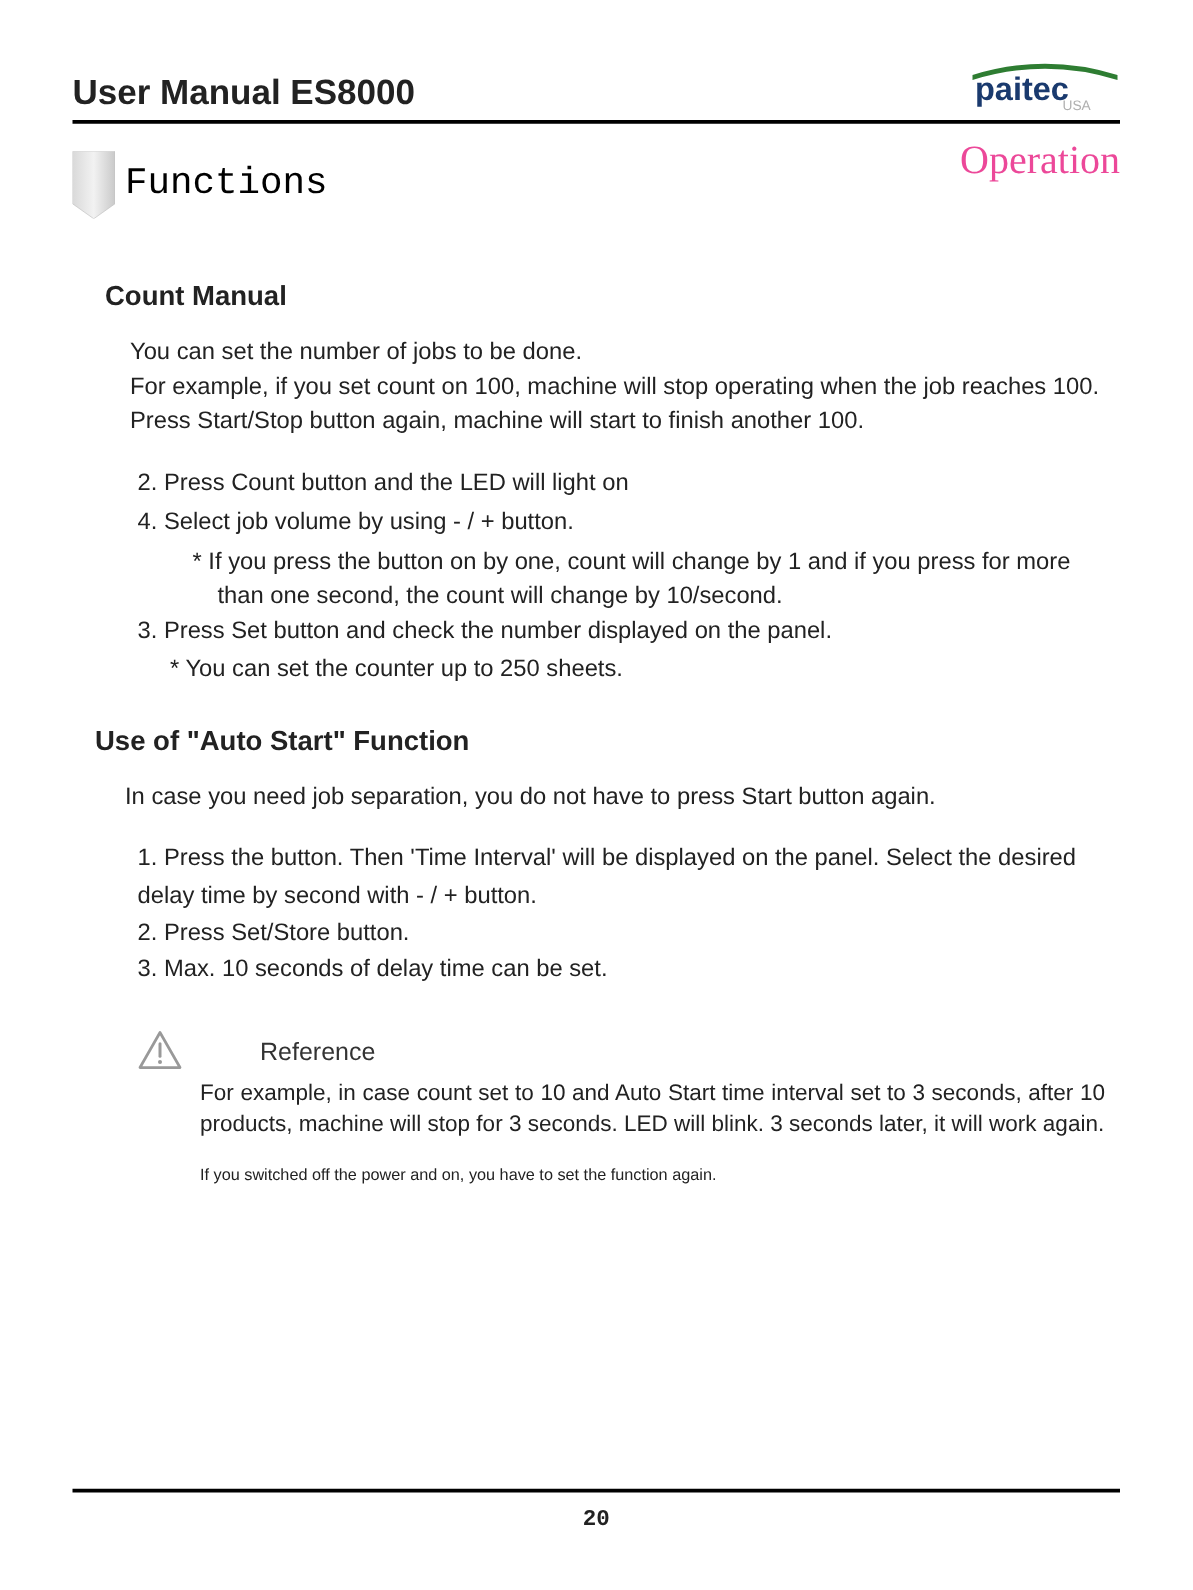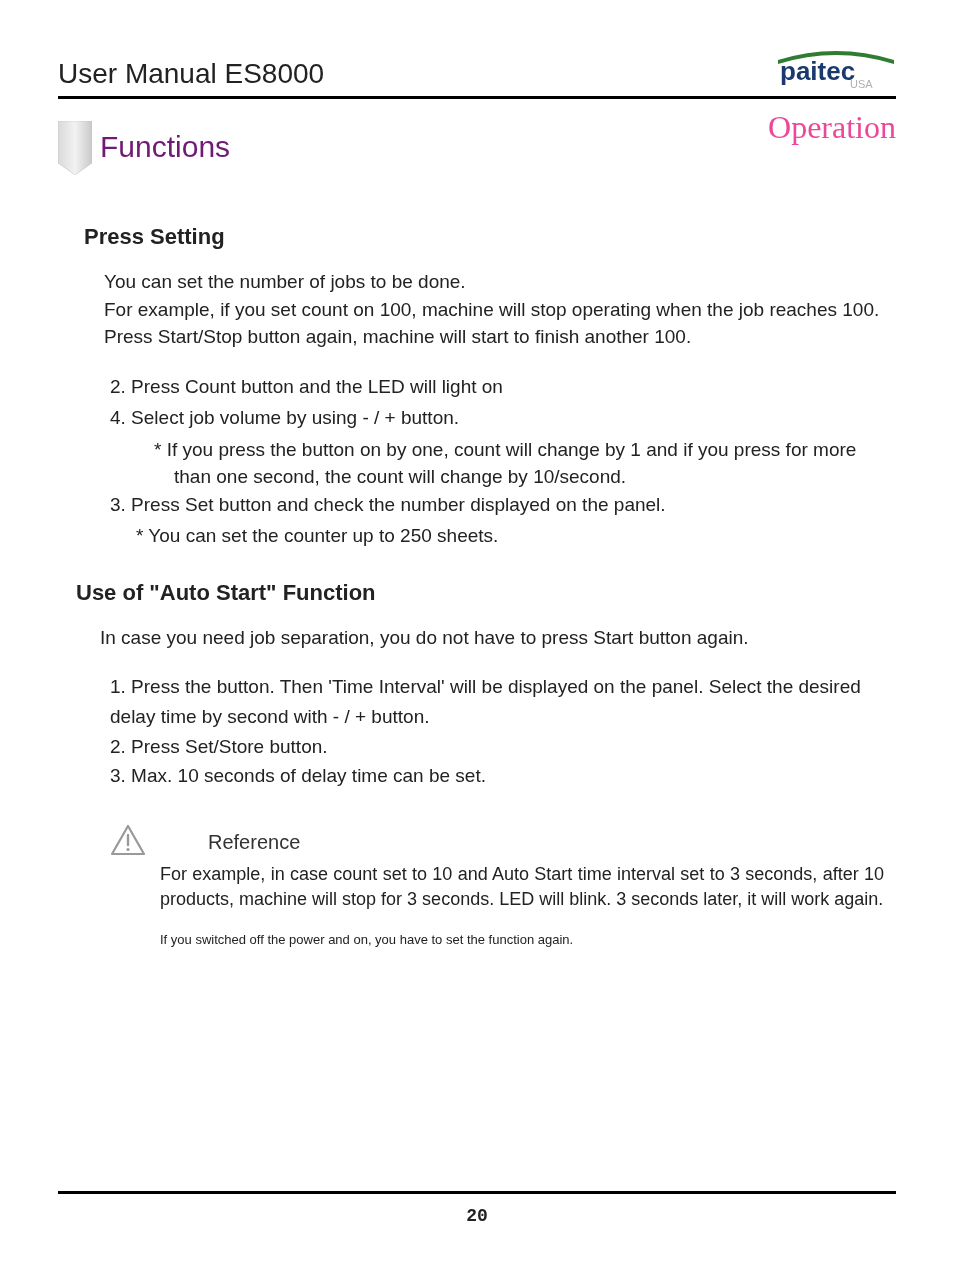--- a/index.html
+++ b/index.html
@@ -14,21 +14,21 @@
   }
   .header-row {
     display: flex;
     justify-content: space-between;
     align-items: flex-end;
     border-bottom: 3px solid #000;
     padding-bottom: 6px;
   }
   .manual-title {
     font-size: 28px;
-    font-weight: 400;
+    font-weight: 700;
   }
   .logo {
     display: flex;
     align-items: flex-end;
     height: 40px;
   }
   .logo svg { display:block; }
   .section-label {
     text-align: right;
     font-family: Georgia, "Times New Roman", serif;
@@ -44,23 +44,23 @@
     height: 60px;
     margin-top: -34px;
   }
   .ribbon {
     width: 34px;
     height: 54px;
     margin-right: 8px;
     flex-shrink: 0;
   }
   .functions-title {
-    font-family: Liberation Sans, sans-serif;
+    font-family: Liberation Mono, monospace;
     font-size: 30px;
-    color: #701a75;
+    color: #000000;
     position: relative;
     top: -1px;
   }
   .body {
     margin-top: 46px;
   }
   .heading {
     font-size: 22px;
     font-weight: 700;
     margin-bottom: 18px;
@@ -195,21 +195,21 @@
         </linearGradient>
       </defs>
       <path d="M0,0 H34 V42 L17,54 L0,42 Z" fill="url(#rg)" stroke="#bdbdbd" stroke-width="0.5"></path>
     </svg>
   </div>
   <div class="functions-title">Functions</div>
 </div>
 
 <div class="body">
 
-  <div class="heading">Press Setting</div>
+  <div class="heading">Count Manual</div>
   <div class="para" style="white-space: pre-line;">You can set the number of jobs to be done.
 For example, if you set count on 100, machine will stop operating when the job reaches 100.  Press Start/Stop button again, machine will start to finish another 100.</div>
 
   <ul class="ol">
     <li>2.  Press Count button and the LED will light on</li>
     <li>4.  Select job volume by using - / + button.</li>
   </ul>
   <div class="sub">*  If you press the button on by one, count will change by 1 and if you press for more than one second, the count will change by 10/second.</div>
   <ul class="ol">
     <li>3.  Press Set button and check the number displayed on the panel.</li>

